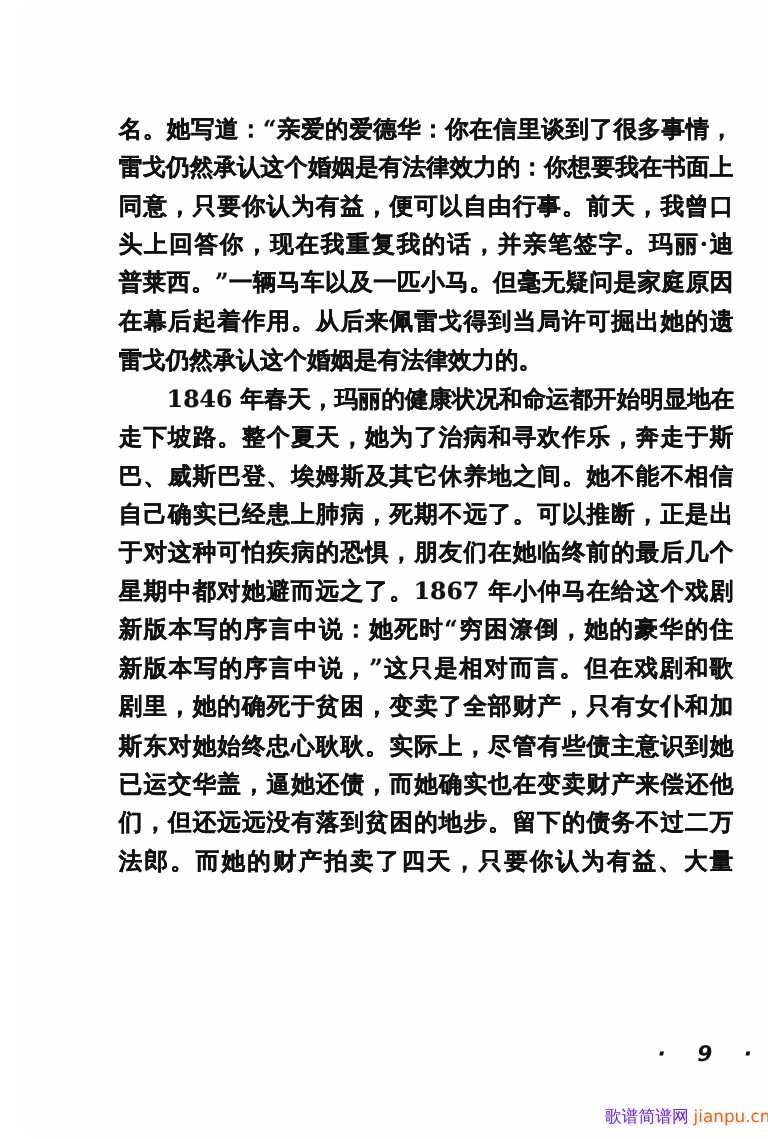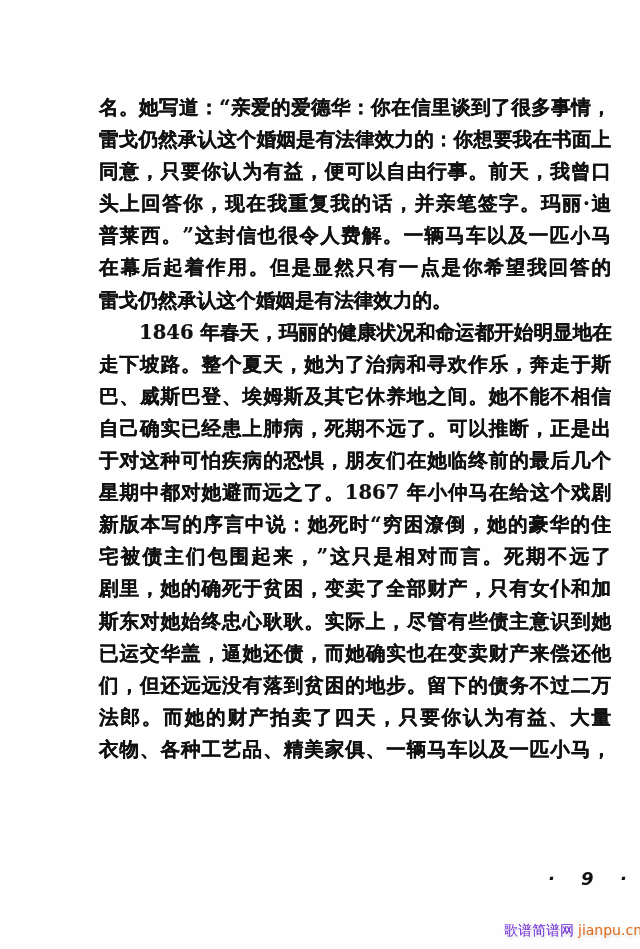--- a/index.html
+++ b/index.html
@@ -32,37 +32,36 @@
 </style>
 </head>
 <body>
 
 <div class="page">
   <div class="text-block">
     <div class="line">名。她写道：“亲爱的爱德华：你在信里谈到了很多事情，</div>
     <div class="line">雷戈仍然承认这个婚姻是有法律效力的：你想要我在书面上</div>
     <div class="line">同意，只要你认为有益，便可以自由行事。前天，我曾口</div>
     <div class="line">头上回答你，现在我重复我的话，并亲笔签字。玛丽·迪</div>
-    <div class="line">普莱西。”这封信也很令人费解。一辆马车以及一匹小马</div>
-    <div class="line">在幕后起着作用。但是显然只有一点是你希望我回答的</div>
+    <div class="line">普莱西。”一辆马车以及一匹小马。但毫无疑问是家庭原因</div>
+    <div class="line">在幕后起着作用。从后来佩雷戈得到当局许可掘出她的遗</div>
     <div class="line last">雷戈仍然承认这个婚姻是有法律效力的。</div>
     <div class="line indent">1846 年春天，玛丽的健康状况和命运都开始明显地在</div>
     <div class="line">走下坡路。整个夏天，她为了治病和寻欢作乐，奔走于斯</div>
     <div class="line">巴、威斯巴登、埃姆斯及其它休养地之间。她不能不相信</div>
     <div class="line">自己确实已经患上肺病，死期不远了。可以推断，正是出</div>
     <div class="line">于对这种可怕疾病的恐惧，朋友们在她临终前的最后几个</div>
     <div class="line">星期中都对她避而远之了。1867 年小仲马在给这个戏剧</div>
     <div class="line">新版本写的序言中说：她死时“穷困潦倒，她的豪华的住</div>
-    <div class="line">宅被债主们包围起来，”这只是相对而言。死期不远了</div>
+    <div class="line">新版本写的序言中说，”这只是相对而言。但在戏剧和歌</div>
     <div class="line">剧里，她的确死于贫困，变卖了全部财产，只有女仆和加</div>
     <div class="line">斯东对她始终忠心耿耿。实际上，尽管有些债主意识到她</div>
     <div class="line">已运交华盖，逼她还债，而她确实也在变卖财产来偿还他</div>
     <div class="line">们，但还远远没有落到贫困的地步。留下的债务不过二万</div>
     <div class="line">法郎。而她的财产拍卖了四天，只要你认为有益、大量</div>
-    <div class="line">衣物、各种工艺品、精美家俱、一辆马车以及一匹小马，</div>
   </div>
 
   <div class="page-number">· 9 ·</div>
 
   <div class="watermark">
     <span class="cn">歌谱简谱网</span><span class="url">jianpu.cn</span>
   </div>
 </div>
 
 </body></html>

